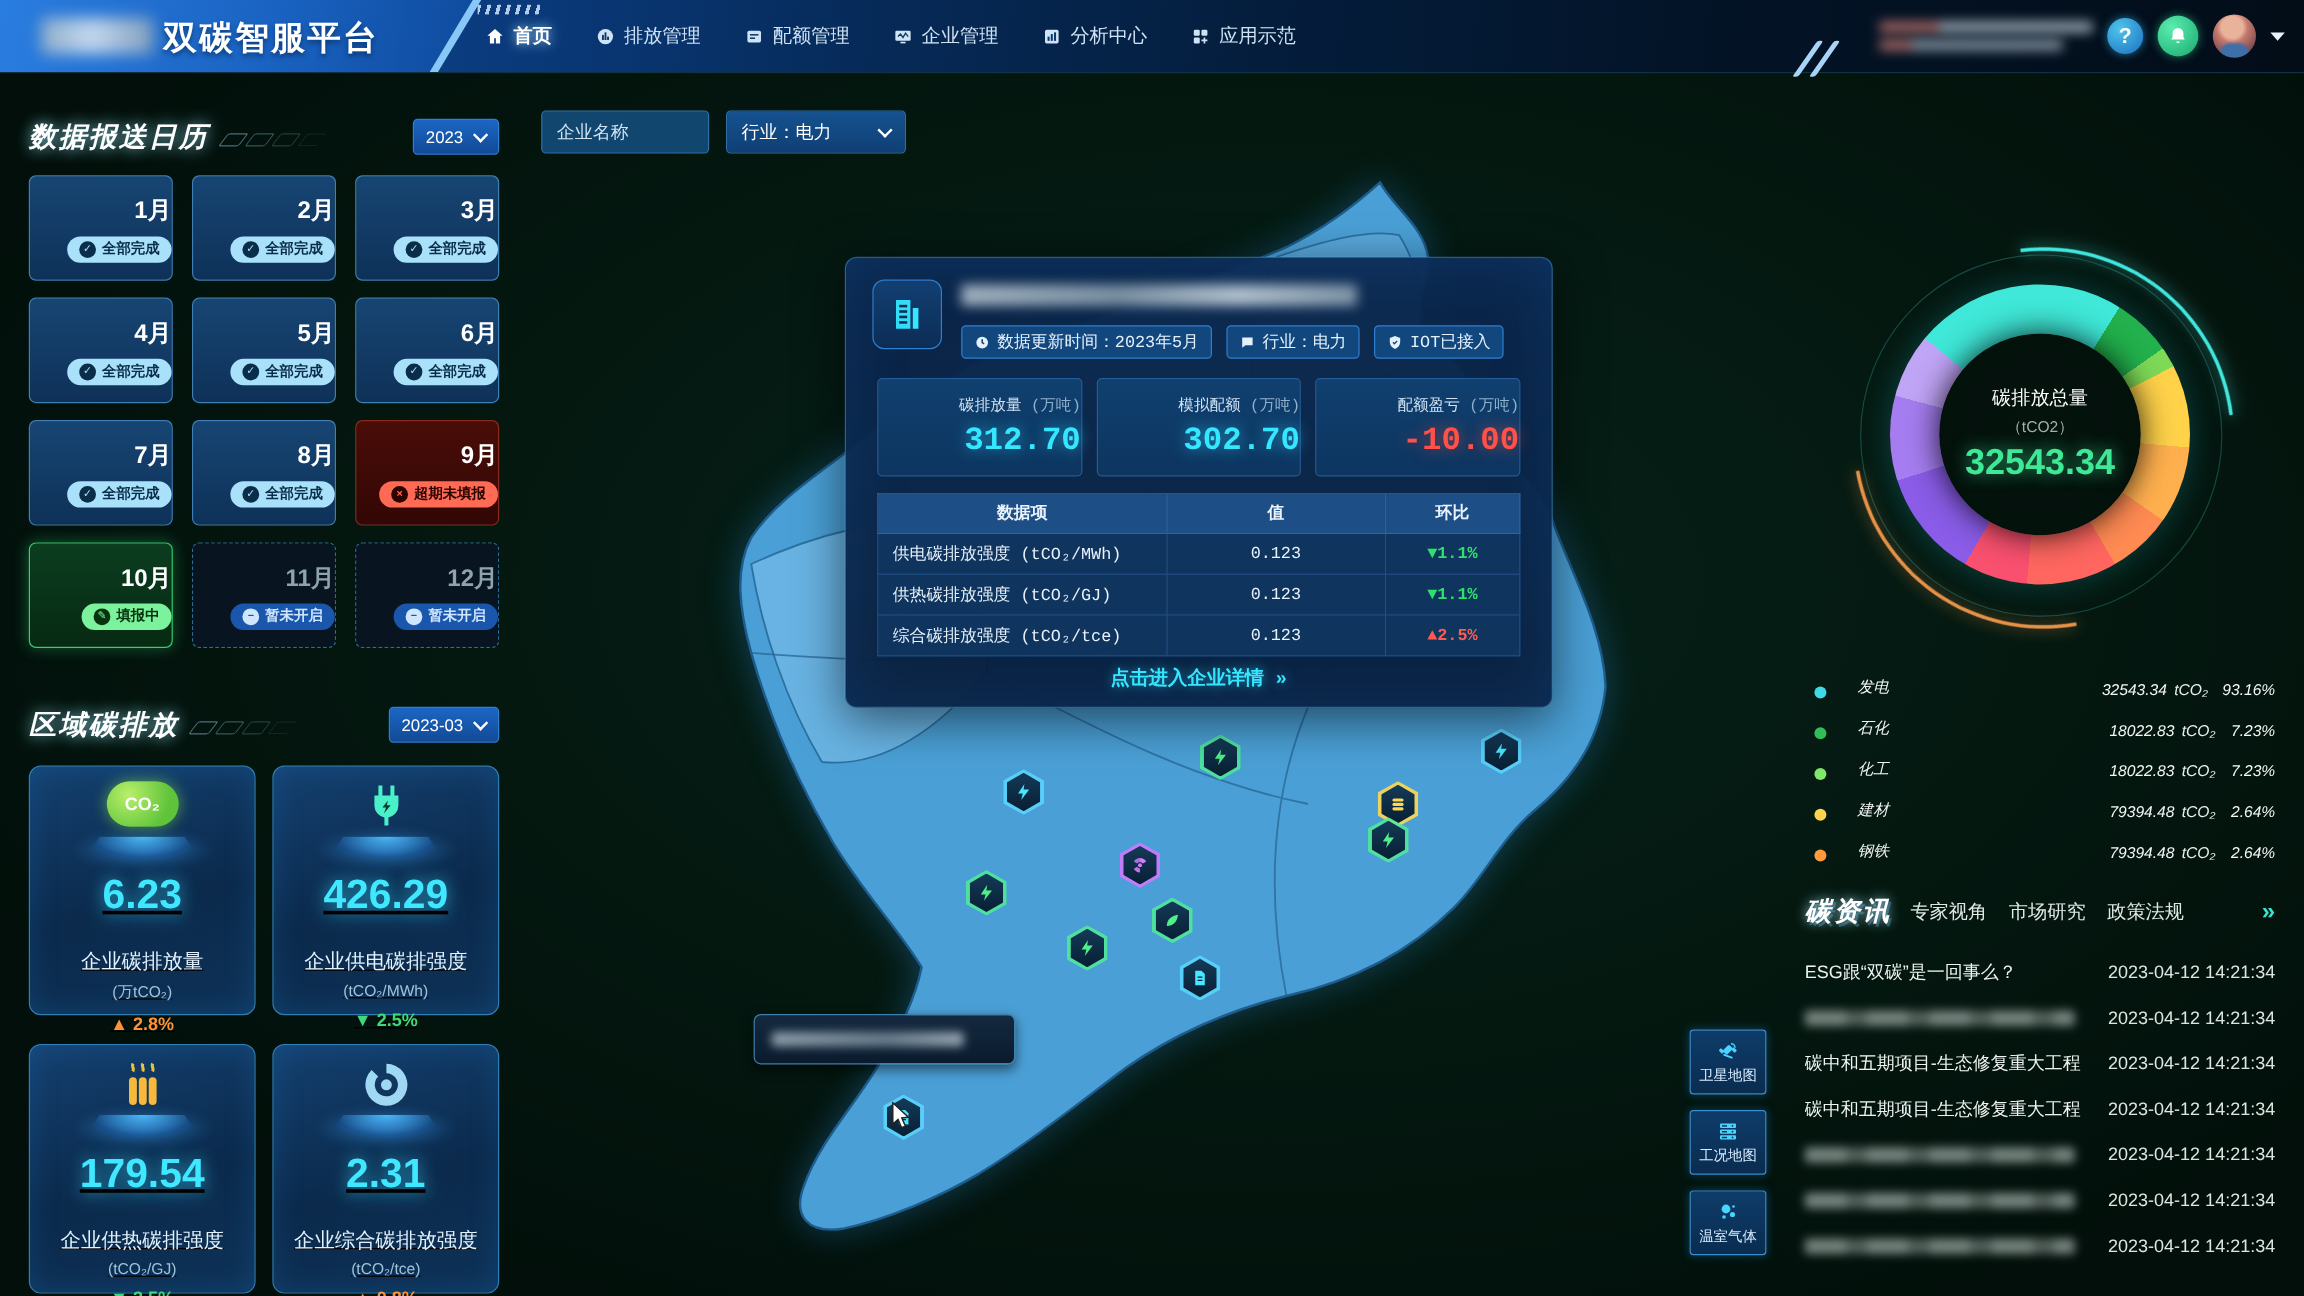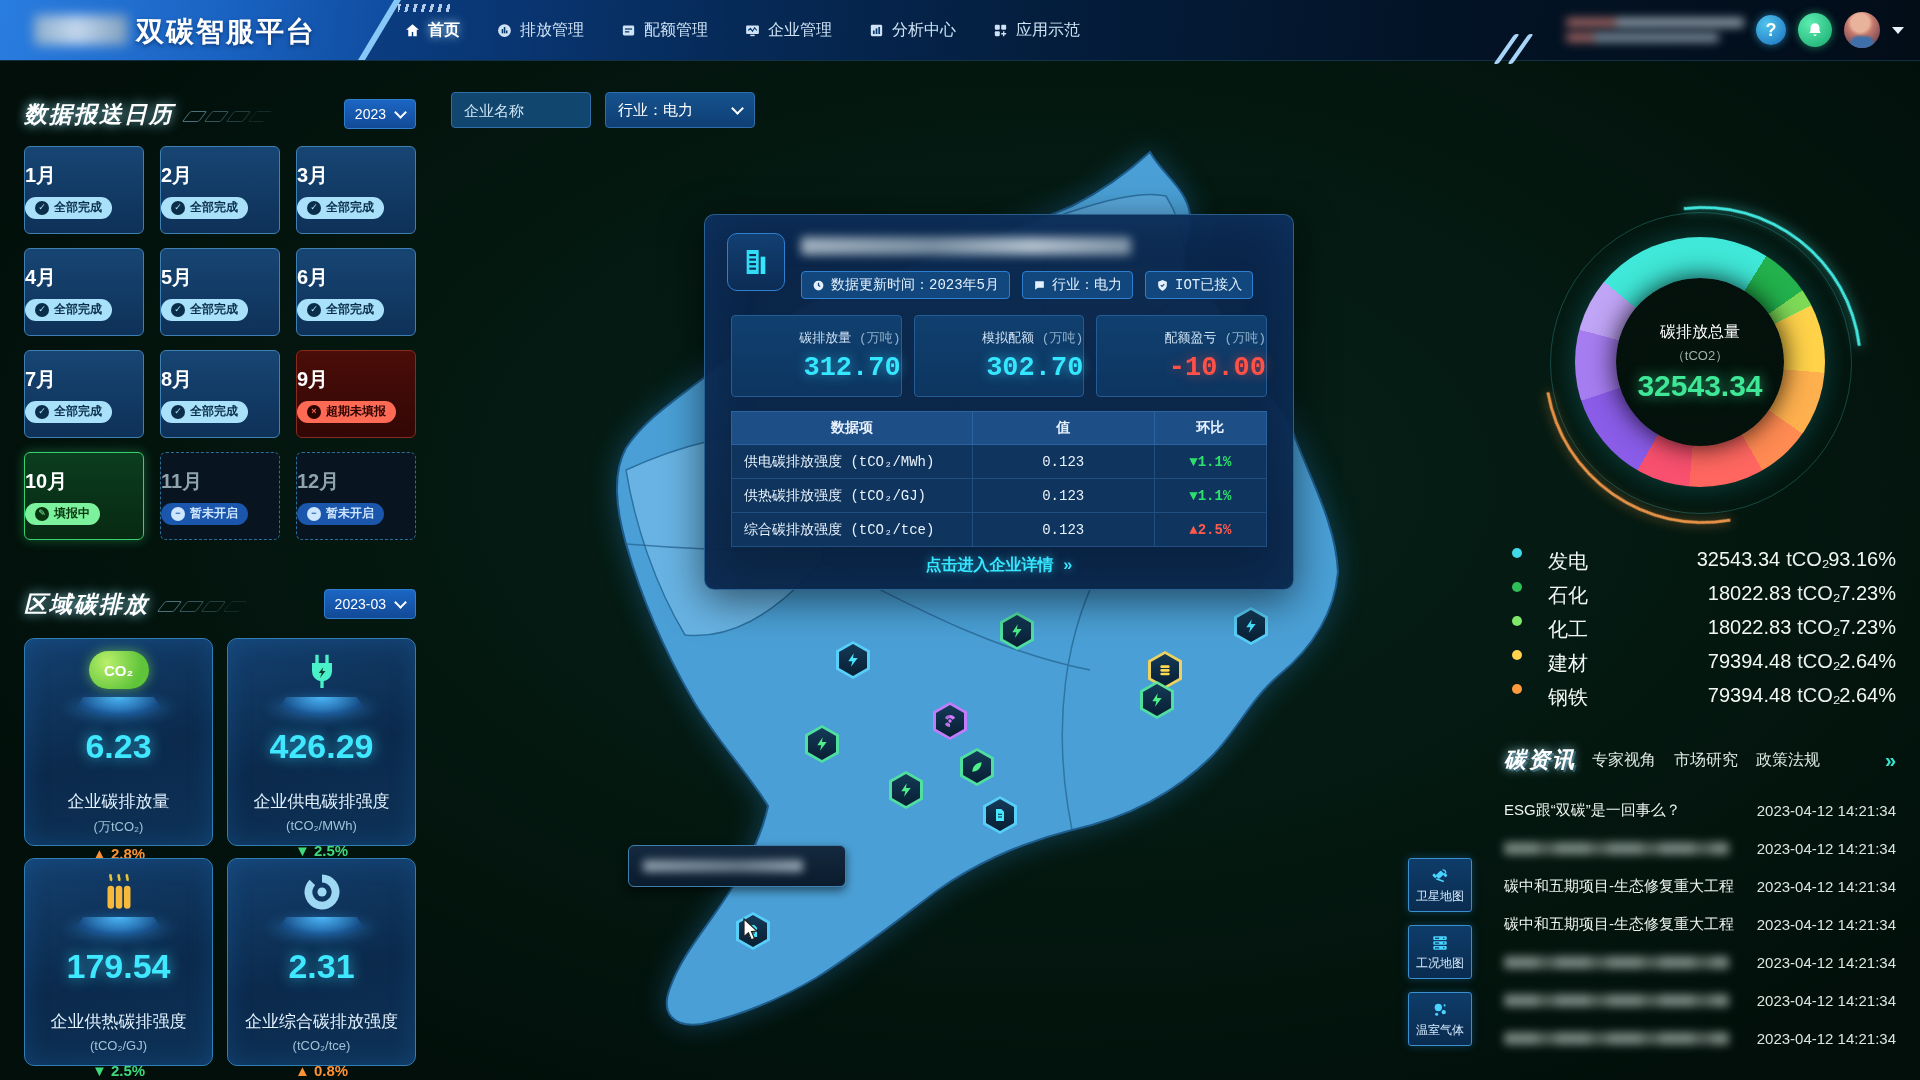--- a/index.html
+++ b/index.html
@@ -49,36 +49,36 @@
     text-shadow:0 0 12px rgba(150,235,255,.85);}
   .deco{display:flex;gap:5px;margin-top:4px;}
   .deco i{width:15px;height:9px;border:1px solid rgba(150,205,235,.5);transform:skewX(-38deg);border-radius:2px;}
   .deco i:nth-child(2){opacity:.7}.deco i:nth-child(3){opacity:.45}.deco i:nth-child(4){opacity:.25;border-right:none;}
   .sel{margin-left:auto;height:28px;background:linear-gradient(180deg,#1b66c4,#124a96);border:1px solid #2f7fd0;
     border-radius:4px;color:#fff;font-size:14px;display:flex;align-items:center;gap:10px;padding:0 10px;cursor:pointer;}
   .chev{width:7px;height:7px;border-left:2px solid #fff;border-bottom:2px solid #fff;transform:rotate(-45deg);margin-top:-3px;}
   
   .cal-panel{position:absolute;left:24px;top:96px;width:392px;}
   .cal-grid{margin-top:14px;display:grid;grid-template-columns:repeat(3,120px);grid-auto-rows:88px;gap:14px 16px;}
-  .mcard{border-radius:6px;display:flex;flex-direction:column;align-items:flex-start;justify-content:center;gap:8px;cursor:pointer;}
+  .mcard{border-radius:6px;display:flex;flex-direction:column;align-items:flex-end;justify-content:center;gap:8px;cursor:pointer;}
   .mcard .mlabel{font-size:20px;font-weight:bold;color:#fff;}
   .m-done{background:linear-gradient(180deg,#174573 0%,#0e3158 100%);border:1px solid #3e7fb4;}
   .m-overdue{background:linear-gradient(180deg,#4a0d08 0%,#320705 100%);border:1px solid #8a2a1c;}
   .m-filling{background:linear-gradient(180deg,#0b3d1f 0%,#072a12 100%);border:1px solid #36d06e;box-shadow:0 0 12px rgba(60,220,120,.35);}
   .m-notopen{background:#081520;border:1px dashed #2b6f99;}
   .m-notopen .mlabel{color:#8fa3ad;}
   .pill{display:inline-flex;align-items:center;gap:5px;height:22px;border-radius:11px;padding:0 10px;font-size:12px;font-weight:bold;}
   .pill i{font-style:normal;width:14px;height:14px;border-radius:50%;display:inline-flex;align-items:center;justify-content:center;font-size:9px;line-height:1;}
   .p-done{background:#a9e1fb;color:#0a2e4a;}   .p-done i{background:#0a2e4a;color:#a9e1fb;}
   .p-overdue{background:#ff6a55;color:#2b0300;}.p-overdue i{background:#2b0300;color:#ff6a55;}
   .p-filling{background:#7df29d;color:#06340f;}.p-filling i{background:#06340f;color:#7df29d;}
   .p-notopen{background:#1a56ac;color:#cfe6ff;}.p-notopen i{background:#cfe6ff;color:#1a56ac;}
   
   .reg-panel{position:absolute;left:24px;top:586px;width:392px;}
-  .reg-grid{margin-top:16px;display:grid;grid-template-columns:repeat(2,189px);grid-auto-rows:208px;gap:12px 14px;}
+  .reg-grid{margin-top:16px;display:grid;grid-template-columns:repeat(2,189px);grid-auto-rows:208px;gap:24px 14px;text-decoration:underline;}
   .scard{border-radius:10px;border:1px solid #2f7fb5;position:relative;text-align:center;
     background:linear-gradient(165deg,#14406f 0%,#0b2a4c 55%,#0e3257 100%);box-shadow:inset 0 0 24px rgba(30,120,200,.25);}
   .icon-stage{position:relative;height:86px;}
   .pedestal{position:absolute;left:50%;top:58px;width:98px;height:20px;transform:translateX(-50%);
     background:radial-gradient(ellipse at 50% 0%,rgba(80,190,255,.95),rgba(25,90,170,.35) 60%,transparent 75%);
     clip-path:polygon(14% 0,86% 0,100% 100%,0 100%);filter:blur(.5px);}
   .glowspot{position:absolute;left:50%;top:52px;width:120px;height:34px;transform:translateX(-50%);
     background:radial-gradient(ellipse,rgba(60,170,255,.55),transparent 70%);filter:blur(4px);}
   .sicon{position:absolute;left:50%;top:12px;transform:translateX(-50%);}
   .co2cloud{width:60px;height:38px;background:radial-gradient(circle at 30% 30%,#b9ef6a,#5fc43a 70%);border-radius:19px;
@@ -161,21 +161,21 @@
     background:conic-gradient(#3fe8d8 0deg 32deg,#22b14c 32deg 55deg,#7ed957 55deg 63deg,#ffd24a 63deg 95deg,
       #ffb04e 95deg 125deg,#ff8a52 125deg 150deg,#ff6660 150deg 185deg,#f8506e 185deg 210deg,
       #8a5ce8 210deg 252deg,#a57df0 252deg 285deg,#c0a4f6 285deg 310deg,#3fe8d8 310deg 360deg);
     box-shadow:0 0 26px rgba(40,200,220,.25);}
   .donut-hole{position:absolute;left:112px;top:92px;width:168px;height:168px;border-radius:50%;
     background:radial-gradient(circle,#05130d 0%,#03100b 100%);box-shadow:0 0 26px rgba(0,0,0,.85);
     display:flex;flex-direction:column;align-items:center;justify-content:center;gap:4px;}
   .dc-label{font-size:16px;color:#fff;} .dc-unit{font-size:13px;color:#9fb3ac;}
   .dc-value{font-size:30px;font-weight:900;color:#3ee896;text-shadow:0 0 14px rgba(60,230,150,.7);}
   .ind-legend{position:absolute;left:1504px;top:548px;width:392px;}
-  .lg-row{display:flex;align-items:flex-start;height:34px;font-size:20px;color:#f2f7f4;}
+  .lg-row{display:flex;align-items:flex-end;height:34px;font-size:13px;color:#f2f7f4;font-style:italic;}
   .lg-row .dot{width:10px;height:10px;border-radius:50%;margin:0 26px 0 8px;flex:0 0 auto;}
   .lg-row .nm{width:110px;} .lg-row .vl{width:160px;text-align:right;} .lg-row .un{width:42px;margin-left:6px;color:#e8efec;}
   .lg-row .pc{flex:1;text-align:right;}
   .dot0{background:#3fd9e8;} .dot1{background:#2fbf56;} .dot2{background:#7fe86a;} .dot3{background:#ffd34d;} .dot4{background:#ff9a3d;}
   
   .news-panel{position:absolute;left:1504px;top:745px;width:392px;}
   .news-head{display:flex;align-items:center;gap:16px;}
   .news-title{font-size:22px;font-weight:900;font-style:italic;color:#fff;letter-spacing:2px;
     text-shadow:0 0 10px rgba(180,240,255,.8),2px 2px 0 rgba(40,90,110,.8);}
   .news-tabs{display:flex;gap:18px;font-size:16px;color:#dfe9e4;}

